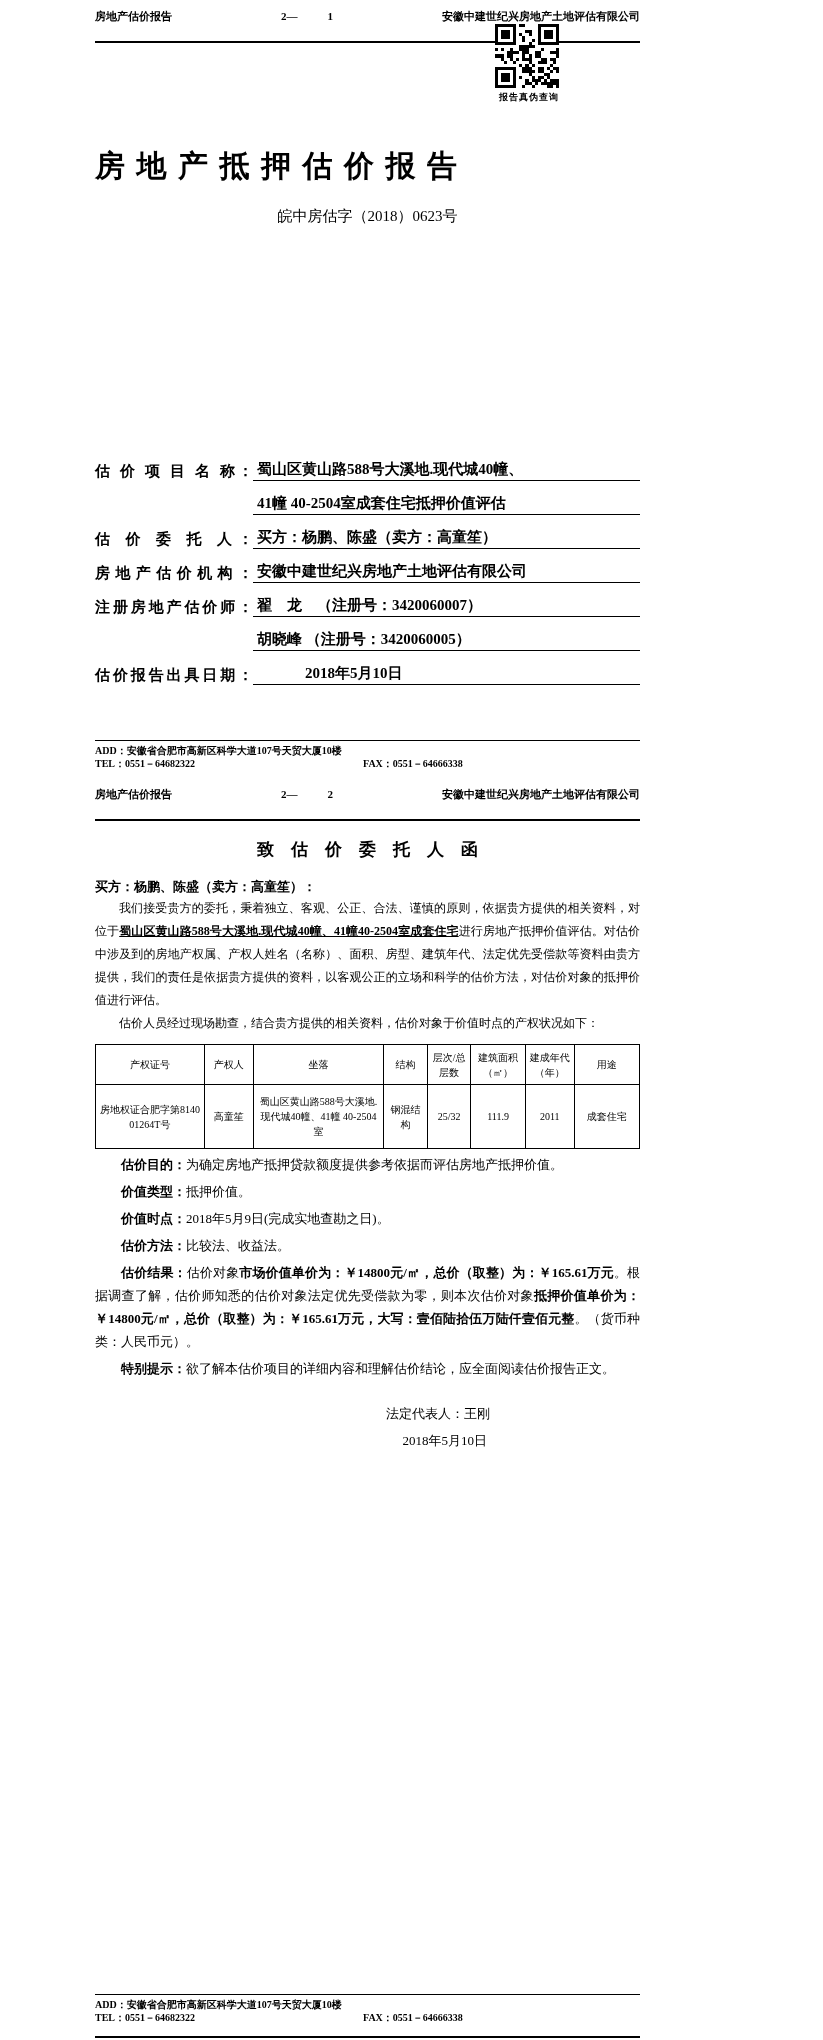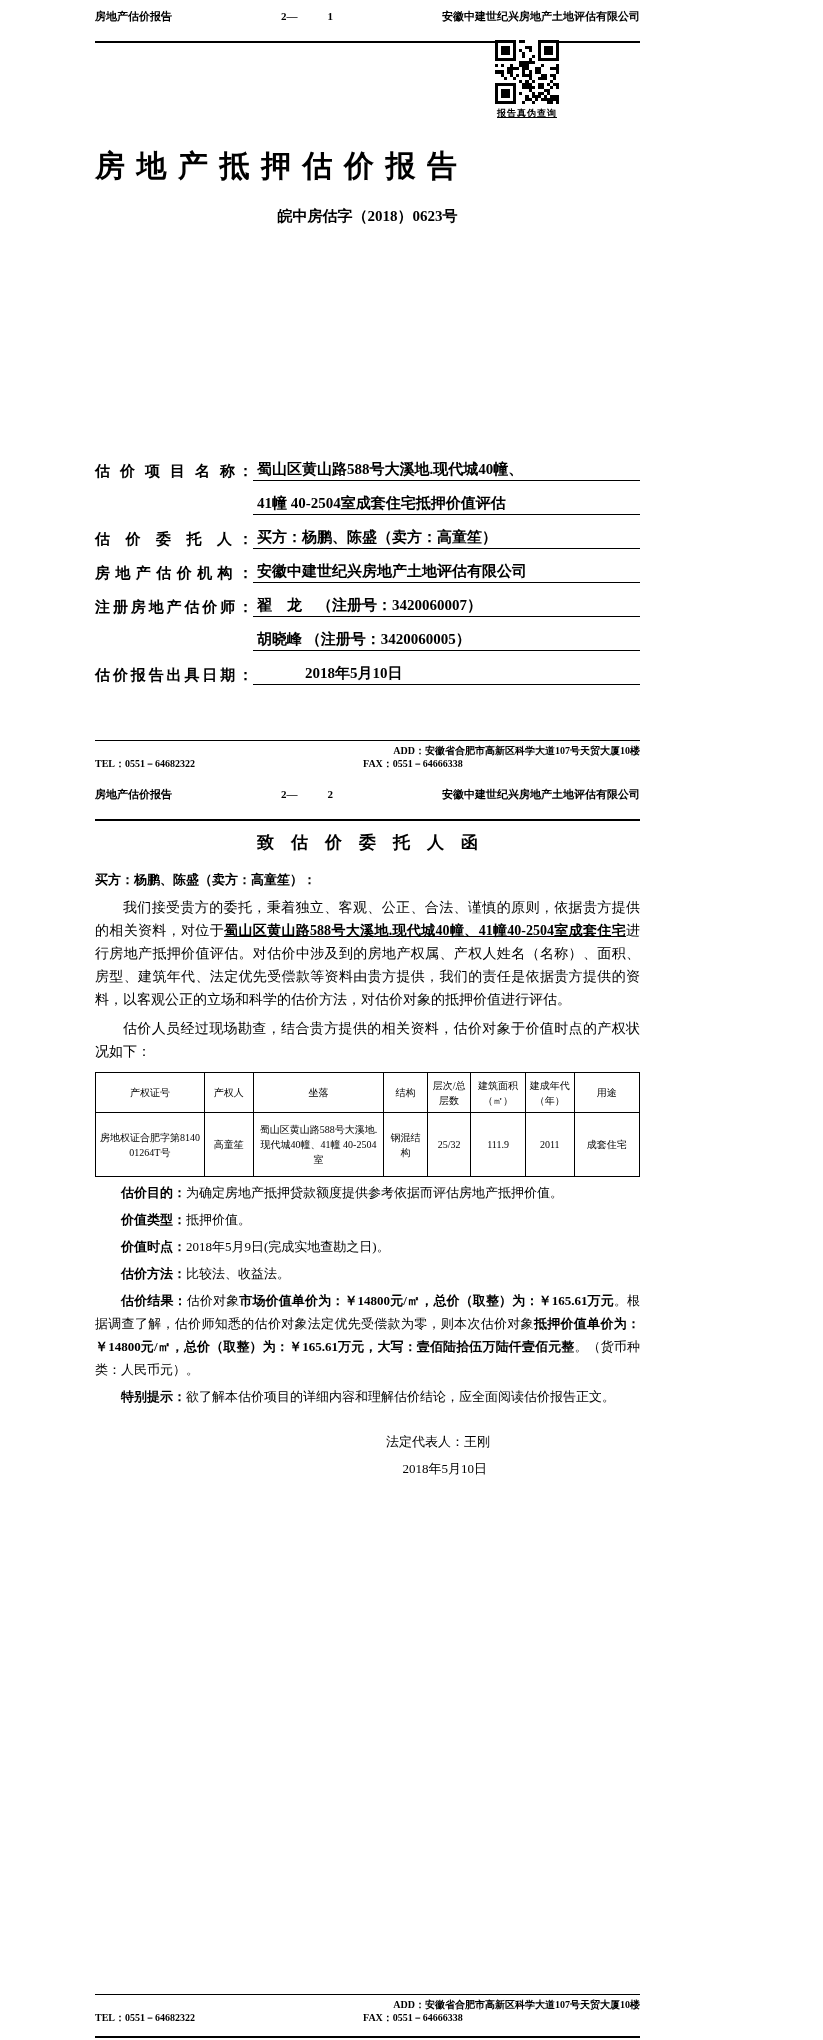--- a/index.html
+++ b/index.html
@@ -13,44 +13,44 @@
   .page-1 { height: 778px; }
   .page-2 { height: 1262px; }
 
   .hdr {
     display: flex; justify-content: space-between; align-items: flex-end;
     padding-top: 9px; padding-bottom: 18px; border-bottom: 2px solid #000;
     font-size: 11px; font-weight: bold; line-height: 14px;
   }
   .pgnum { margin-left: 30px; }
 
-  .qr-wrap { position: absolute; top: 40px; left: 495px; width: 64px; text-align: center; text-decoration: underline; }
+  .qr-wrap { position: absolute; top: 24px; left: 495px; width: 64px; text-align: right; }
   .qr-wrap svg { display: block; width: 64px; height: 64px; }
   .qr-caption { font-size: 9px; font-weight: bold; margin-top: 3px; letter-spacing: 1px; white-space: nowrap; }
 
   .title { margin-top: 105px; font-size: 30px; font-weight: bold; letter-spacing: 2px; line-height: 36px; }
-  .doc-no { margin-top: 22px; text-align: center; font-size: 15px; font-weight: bold; line-height: 20px; }
+  .doc-no { margin-top: 22px; text-align: center; font-size: 15px; font-weight: normal; line-height: 20px; }
 
   .fields { margin-top: 233px; }
   .f-row { display: flex; align-items: flex-end; margin-bottom: 12px; font-size: 15px; font-weight: bold; line-height: 20px; }
   .f-label { flex: none; width: 158px; text-align: justify; text-align-last: justify; }
   .f-value { flex: 1 1 auto; border-bottom: 1px solid #000; padding: 0 2px 1px 4px; white-space: nowrap; }
   .f-value.pad { padding-left: 52px; }
 
   .ftr {
     position: absolute; left: 95px; right: 183px; bottom: 8px;
     border-top: 1px solid #000; padding-top: 3px;
-    font-size: 10px; font-weight: bold; line-height: 13px; text-align: right;
+    font-size: 10px; font-weight: bold; line-height: 13px;
   }
   .ftr-row { display: flex; }
   .ftr-fax { margin-left: 168px; }
 
-  .title2 { margin-top: 10px; text-align: center; font-size: 17px; font-weight: bold; line-height: 24px; }
+  .title2 { margin-top: 17px; text-align: center; font-size: 17px; font-weight: bold; line-height: 24px; }
   .salute { margin-top: 15px; font-size: 13px; font-weight: bold; line-height: 20px; }
-  .para { margin-top: 6px; font-size: 14px; line-height: 23px; text-indent: 2em; text-align: justify; }
+  .para { font-size: 12px; line-height: 23px; text-indent: 2em; text-align: justify; }
   .b { font-weight: bold; }
   .u { text-decoration: underline; }
 
   table { width: 100%; margin-top: 9px; border-collapse: collapse; table-layout: fixed; }
   th, td {
     border: 1px solid #000; font-size: 10px; font-weight: normal;
     text-align: center; vertical-align: middle; padding: 2px; line-height: 15px;
     word-break: break-all;
   }
   thead tr { height: 40px; }

